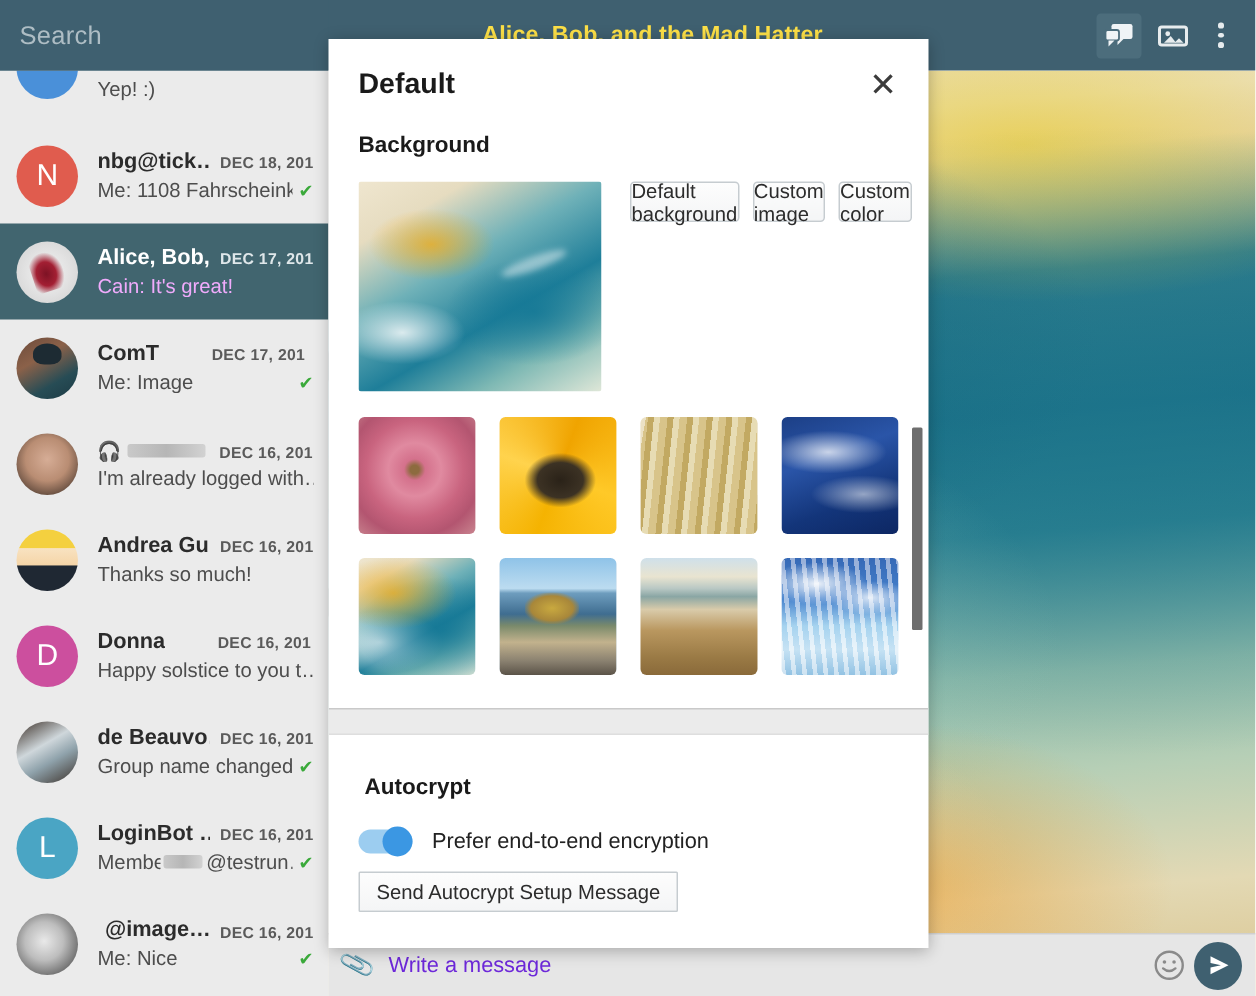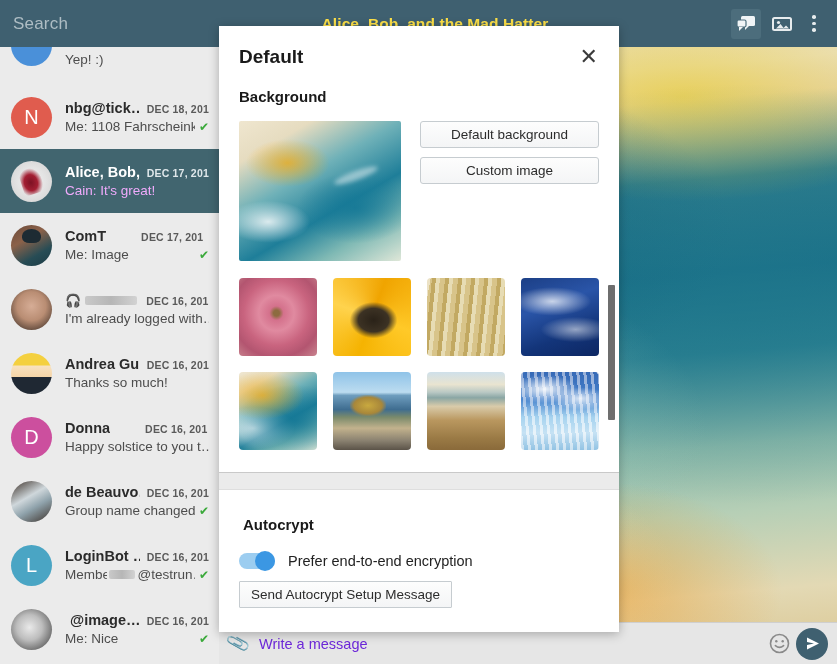--- a/index.html
+++ b/index.html
@@ -158,21 +158,21 @@
 
   .section-title {
     font-size: 15px; font-weight: bold; color: #1a1a1a;
     padding: 0 20px; margin-bottom: 16px;
   }
   .bg-row { display: flex; padding: 0 20px; gap: 19px; }
   .bg-preview {
     width: 162px; height: 140px; border-radius: 2px; overflow: hidden;
     position: relative; flex: 0 0 162px;
   }
-  .bg-buttons { flex: 1; display: flex; flex-direction: column; gap: 9px; }
+  .bg-buttons { flex: 1; display: flex; gap: 9px; }
   .btn {
     height: 27px; border: 1px solid #c6ccd0; border-radius: 3px;
     background: linear-gradient(#fdfdfd,#f4f5f6);
     font-size: 13.5px; color: #2c2c2c; display: flex;
     align-items: center; justify-content: center;
   }
   .thumb-grid {
     display: grid; grid-template-columns: repeat(4, 78px);
     gap: 16px; padding: 17px 20px 0 20px;
   }
@@ -513,20 +513,21 @@
 
       <div class="section-title">Background</div>
 
       <div class="bg-row">
         <div class="bg-preview img-watercolor">
           <div class="bg-streak" style="left:58%;top:36%;width:46px;height:9px;transform:rotate(-20deg);"></div>
         </div>
         <div class="bg-buttons">
           <div class="btn">Default background</div>
           <div class="btn">Custom image</div>
+          <div class="btn">Custom color</div>
         </div>
       </div>
 
       <div class="thumb-grid">
         <div class="thumb img-flower"></div>
         <div class="thumb img-bee"></div>
         <div class="thumb img-wheat"></div>
         <div class="thumb img-bluesky"></div>
         <div class="thumb img-watercolor"></div>
         <div class="thumb img-lake"></div>

